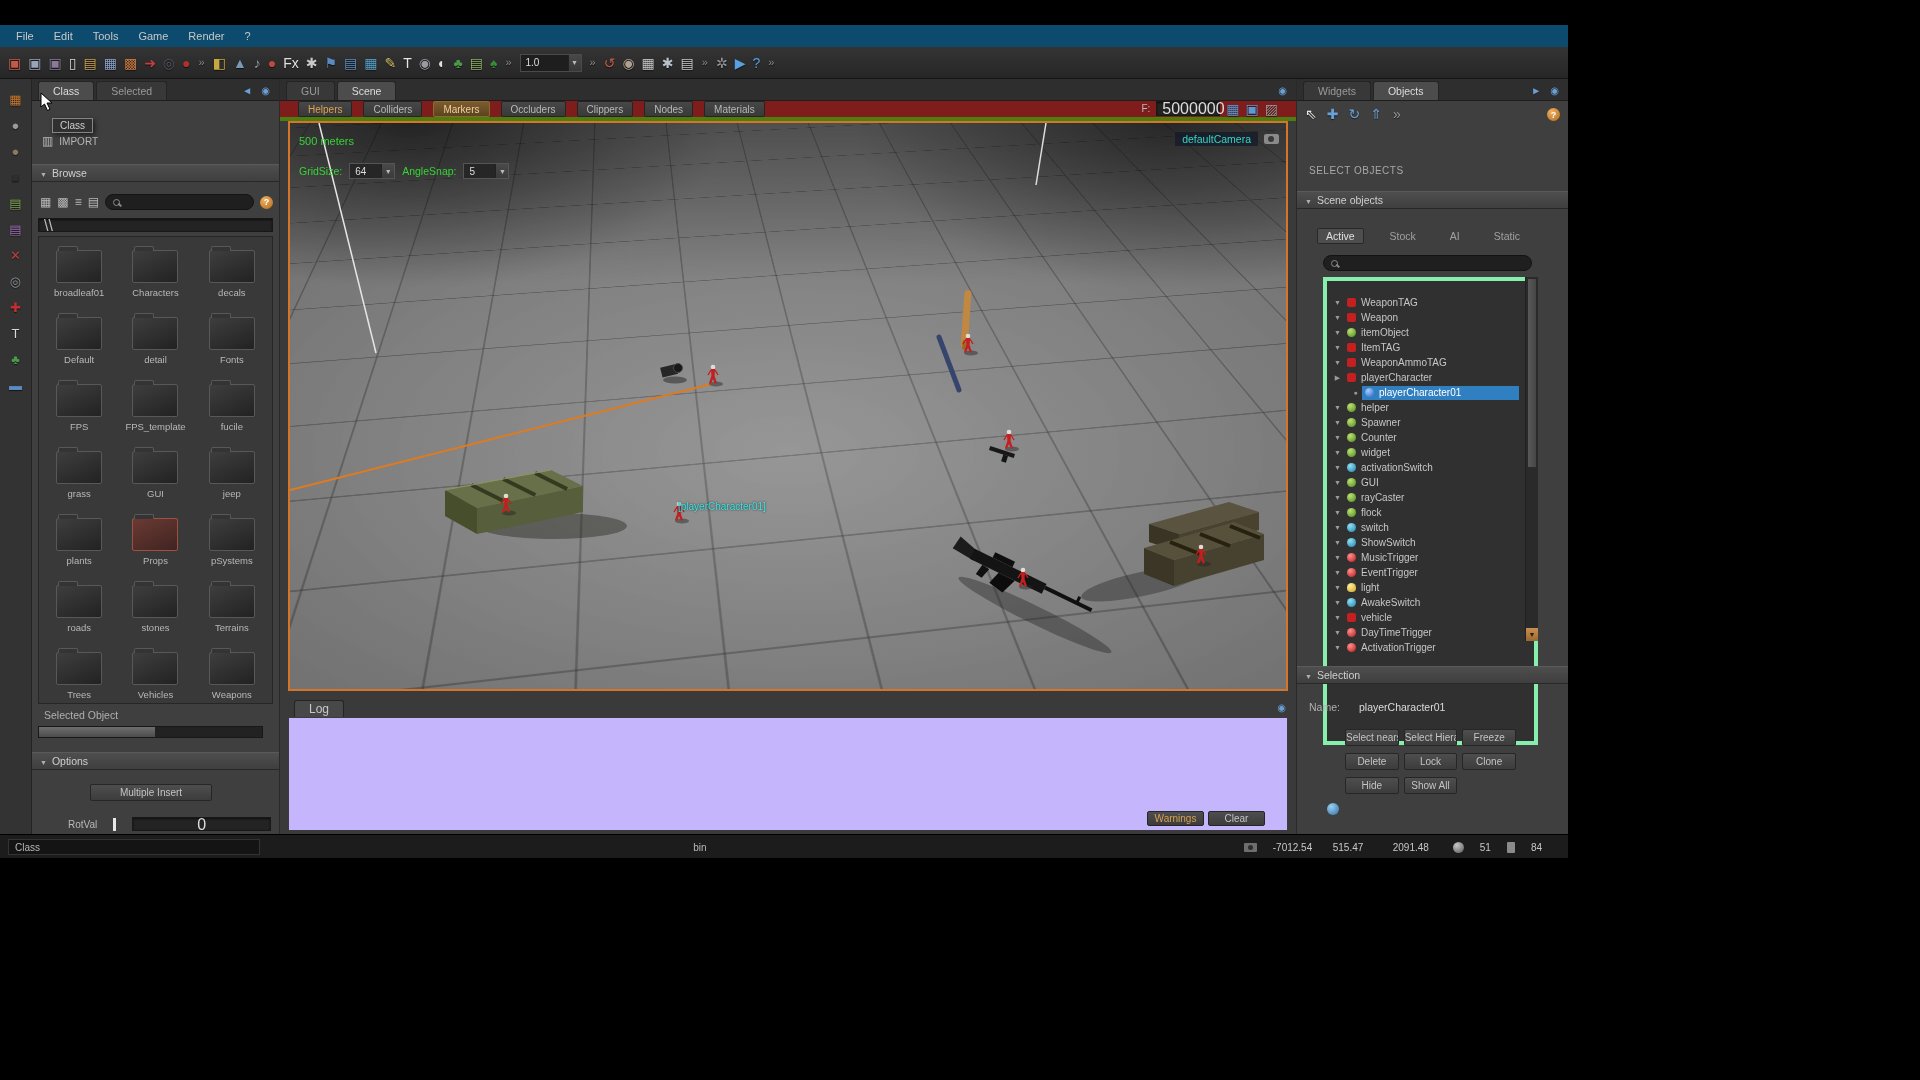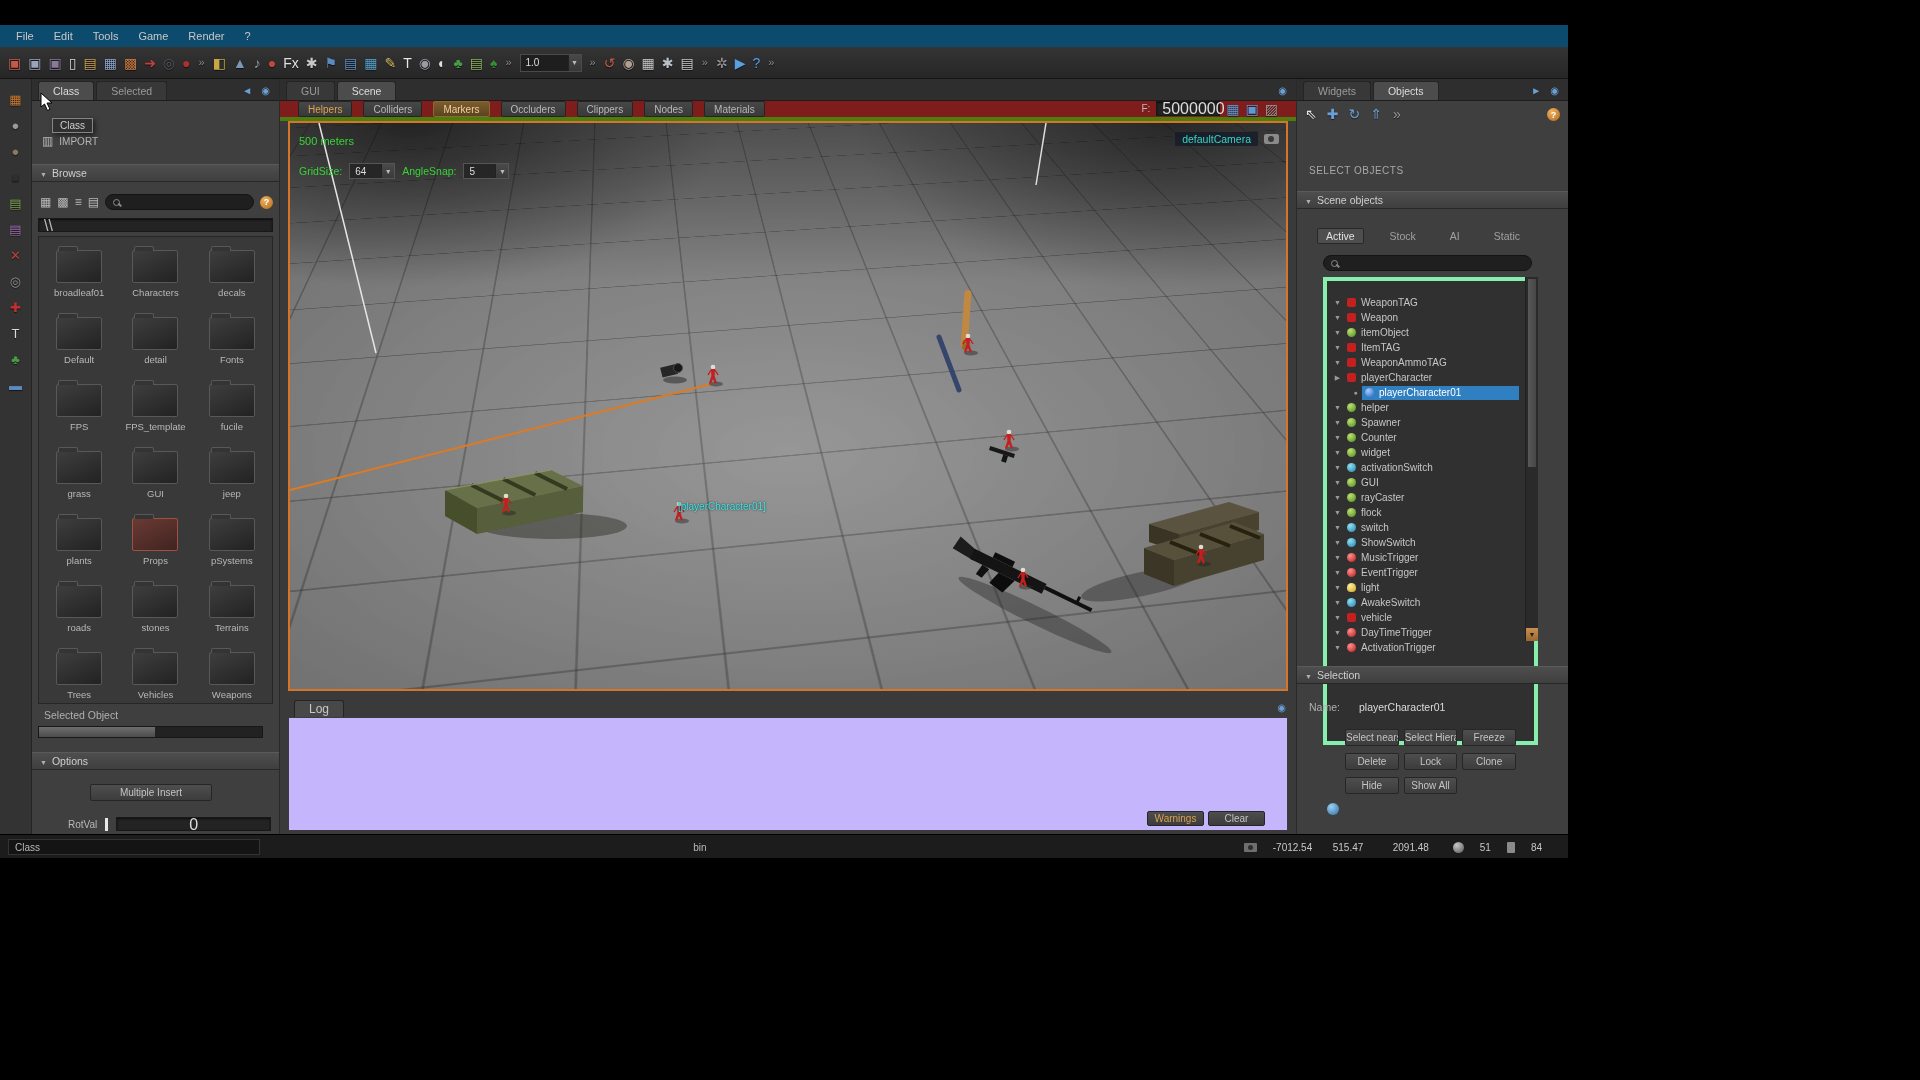--- a/index.html
+++ b/index.html
@@ -55,21 +55,21 @@
   .fitem{text-align:center}
   .ficon{width:46px;height:33px;margin:5px auto 4px;background:linear-gradient(155deg,#3e3e3e,#222);border:1px solid #585858;border-radius:2px;position:relative}
   .ficon::before{content:"";position:absolute;top:-5px;left:1px;width:18px;height:4px;background:#343434;border:1px solid #585858;border-bottom:none;border-radius:2px 2px 0 0}
   .fitem[data-state="hover"] .ficon{background:linear-gradient(155deg,#6a3a34,#402420);border-color:#a05040}
   .flabel{font-size:9.5px;color:#b8b8b8;white-space:nowrap;overflow:hidden;text-overflow:ellipsis;padding:0 2px}
   .selobj-label{position:absolute;left:12px;top:630px;color:#b0b0b0;font-size:10.5px}
   .sel-bar{position:absolute;left:6px;right:16px;top:647px;height:12px;background:#222;border:1px solid #181818}
   .sel-bar .fill{width:52%;height:100%;background:linear-gradient(#6e6e6e,#4c4c4c)}
   .options-hdr{top:673px}
   .mi-btn{position:absolute;left:58px;top:705px;width:122px;height:17px}
-  .rotval-row{position:absolute;left:0;right:8px;top:737px;height:16px;display:flex;align-items:center;gap:8px;padding-left:36px}
+  .rotval-row{position:absolute;left:0;right:8px;top:737px;height:16px;display:flex;align-items:center;gap:16px;padding-left:36px}
   .rotval-row .lbl{color:#b8b8b8;font-size:10px}
   .rotval-row .sliver{width:3px;height:13px;background:#e8e8e8;flex:none}
   .rotval-row .val{flex:1;height:14px;text-align:center;line-height:13px}
 
   
   .tooltip{position:absolute;left:52px;top:93px;background:#303030;border:1px solid #858585;color:#cfcfcf;font-size:10px;padding:1px 7px;z-index:60;box-shadow:2px 2px 5px rgba(0,0,0,.55)}
   .cursor{position:absolute;left:40px;top:67px;z-index:70}
 
   
   .center{position:absolute;left:280px;top:0;bottom:0;width:1016px;background:#3a3a3a}

